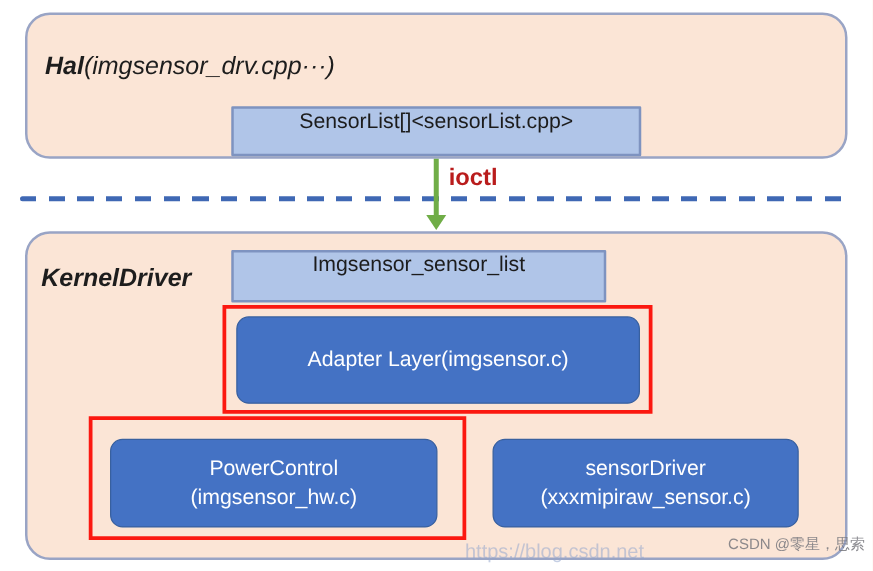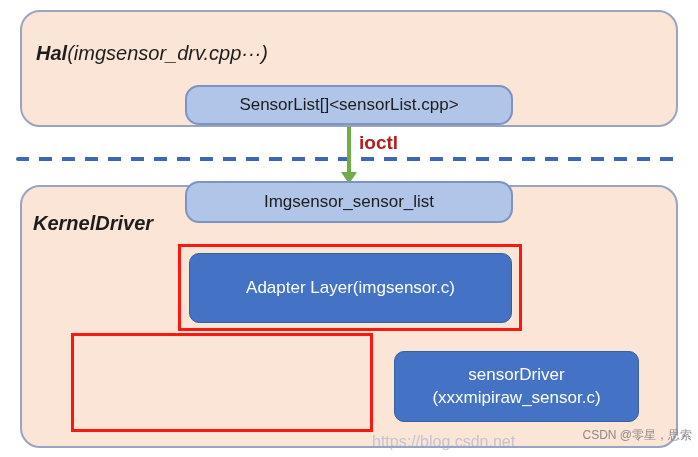--- a/index.html
+++ b/index.html
@@ -35,31 +35,31 @@
   }
   .hal-title    { left: 36px; top: 42px; }
   .kernel-title { left: 33px; top: 212px; font-weight: bold; }
   .hal-title .bold { font-weight: bold; }
 
   
   .lightblue-node {
     position: absolute;
     background: #b0c5e8;
     border: 2px solid #7e93c0;
-    border-radius: 14px;
+    border-radius: 1px;
     box-sizing: border-box;
     display: flex;
-    align-items: center;
+    align-items: flex-start;
     justify-content: center;
     font-size: 17px;
     color: #1c1c1c;
     white-space: nowrap;
   }
   .sensorlist-node     { left: 185px; top: 85px;  width: 328px; height: 40px; }
-  .imgsensor-list-node { left: 185px; top: 181px; width: 328px; height: 42px; }
+  .imgsensor-list-node { left: 185px; top: 200px; width: 300px; height: 42px; }
 
   
   .darkblue-node {
     position: absolute;
     background: #4472c4;
     border: 1px solid #38609f;
     border-radius: 10px;
     box-sizing: border-box;
     display: flex;
     flex-direction: column;
@@ -158,20 +158,24 @@
   <div class="lightblue-node imgsensor-list-node">
     <span>Imgsensor_sensor_list</span>
   </div>
 
   <div class="red-frame red-frame-adapter"></div>
   <div class="darkblue-node adapter-node">
     <span>Adapter Layer(imgsensor.c)</span>
   </div>
 
   <div class="red-frame red-frame-power"></div>
+  <div class="darkblue-node powercontrol-node">
+    <span>PowerControl</span>
+    <span>(imgsensor_hw.c)</span>
+  </div>
 
   <div class="darkblue-node sensordriver-node">
     <span>sensorDriver</span>
     <span>(xxxmipiraw_sensor.c)</span>
   </div>
 
   <div class="watermark-url">https://blog.csdn.net</div>
   <div class="watermark-credit">CSDN @零星，思索</div>
 
 </div>

